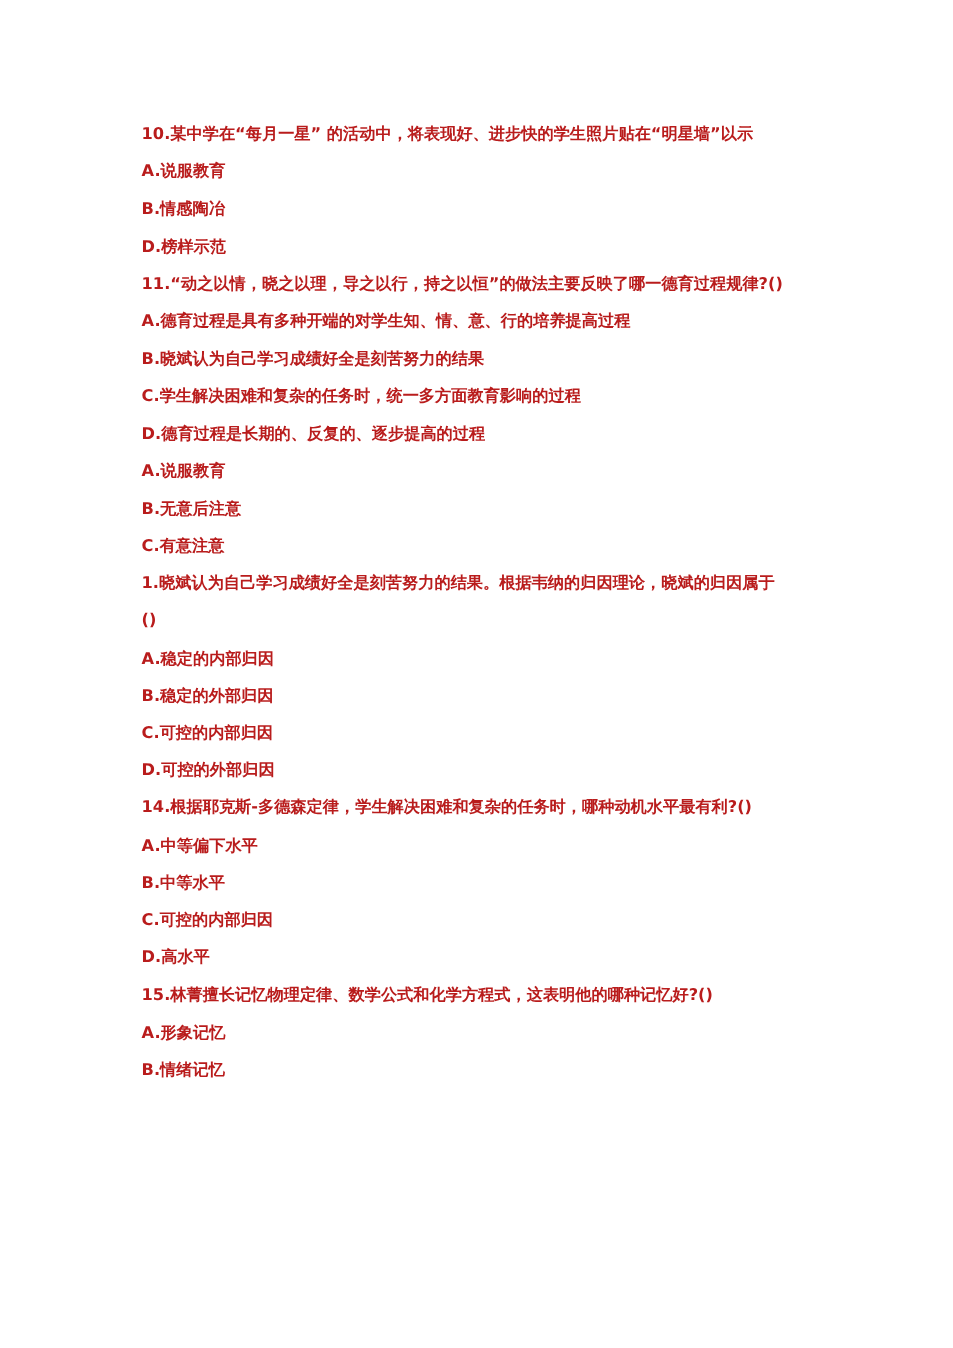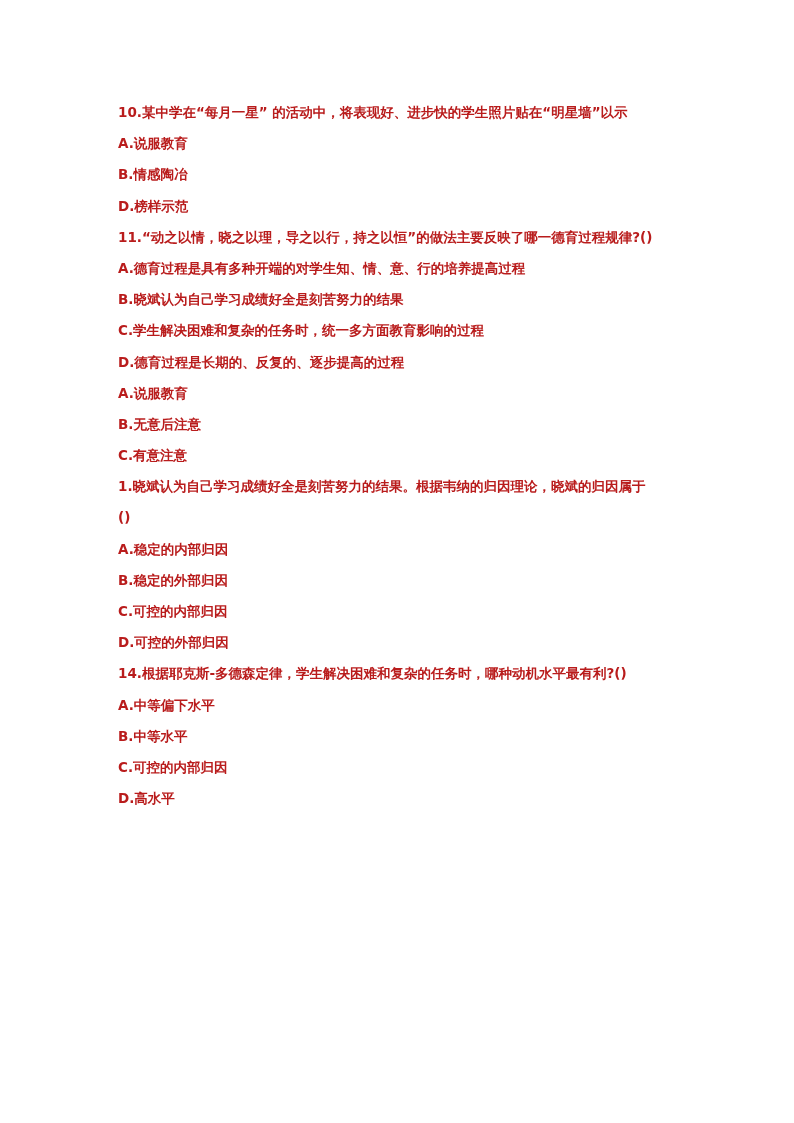--- a/index.html
+++ b/index.html
@@ -72,14 +72,19 @@
   </div>
 
   <div class="question">
     <div class="line stem">14.根据耶克斯-多德森定律，学生解决困难和复杂的任务时，哪种动机水平最有利?()</div>
     <div class="line option">A.中等偏下水平</div>
     <div class="line option">B.中等水平</div>
     <div class="line option">C.可控的内部归因</div>
     <div class="line option">D.高水平</div>
   </div>
 
+  <div class="question">
+    <div class="line stem">15.林菁擅长记忆物理定律、数学公式和化学方程式，这表明他的哪种记忆好?()</div>
+    <div class="line option">A.形象记忆</div>
+    <div class="line option">B.情绪记忆</div>
+  </div>
 
 </div>
 
 </body></html>

